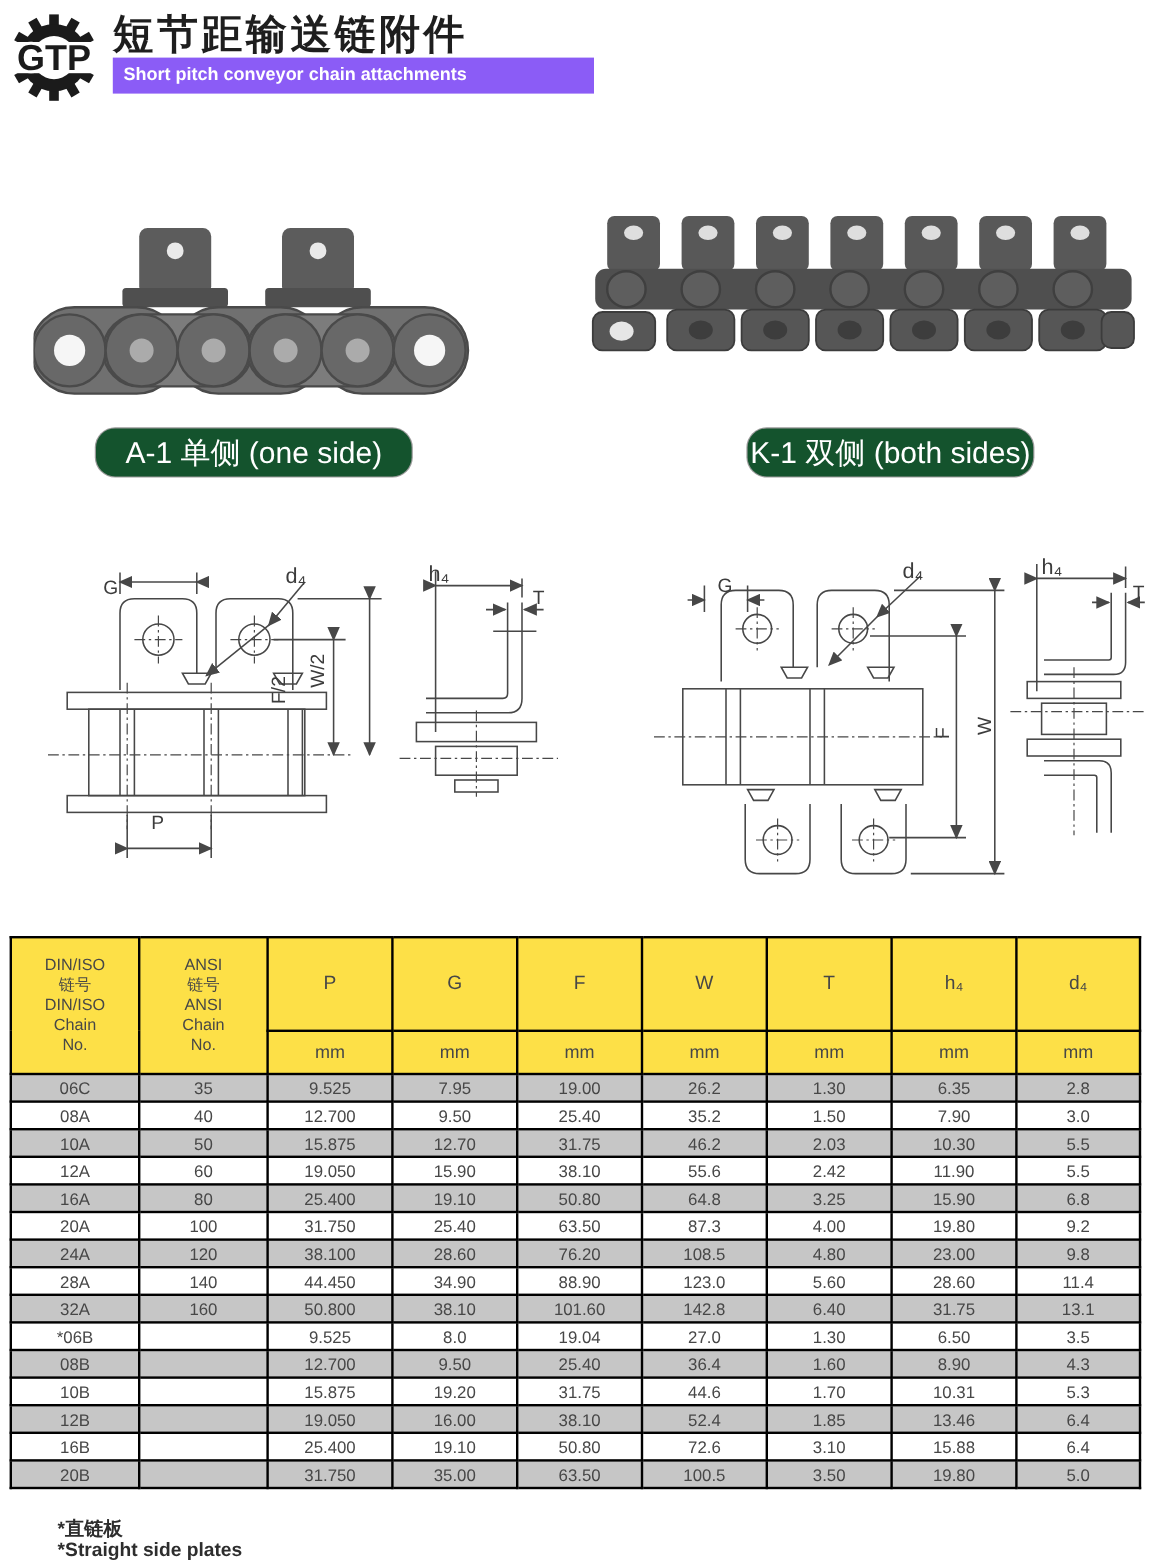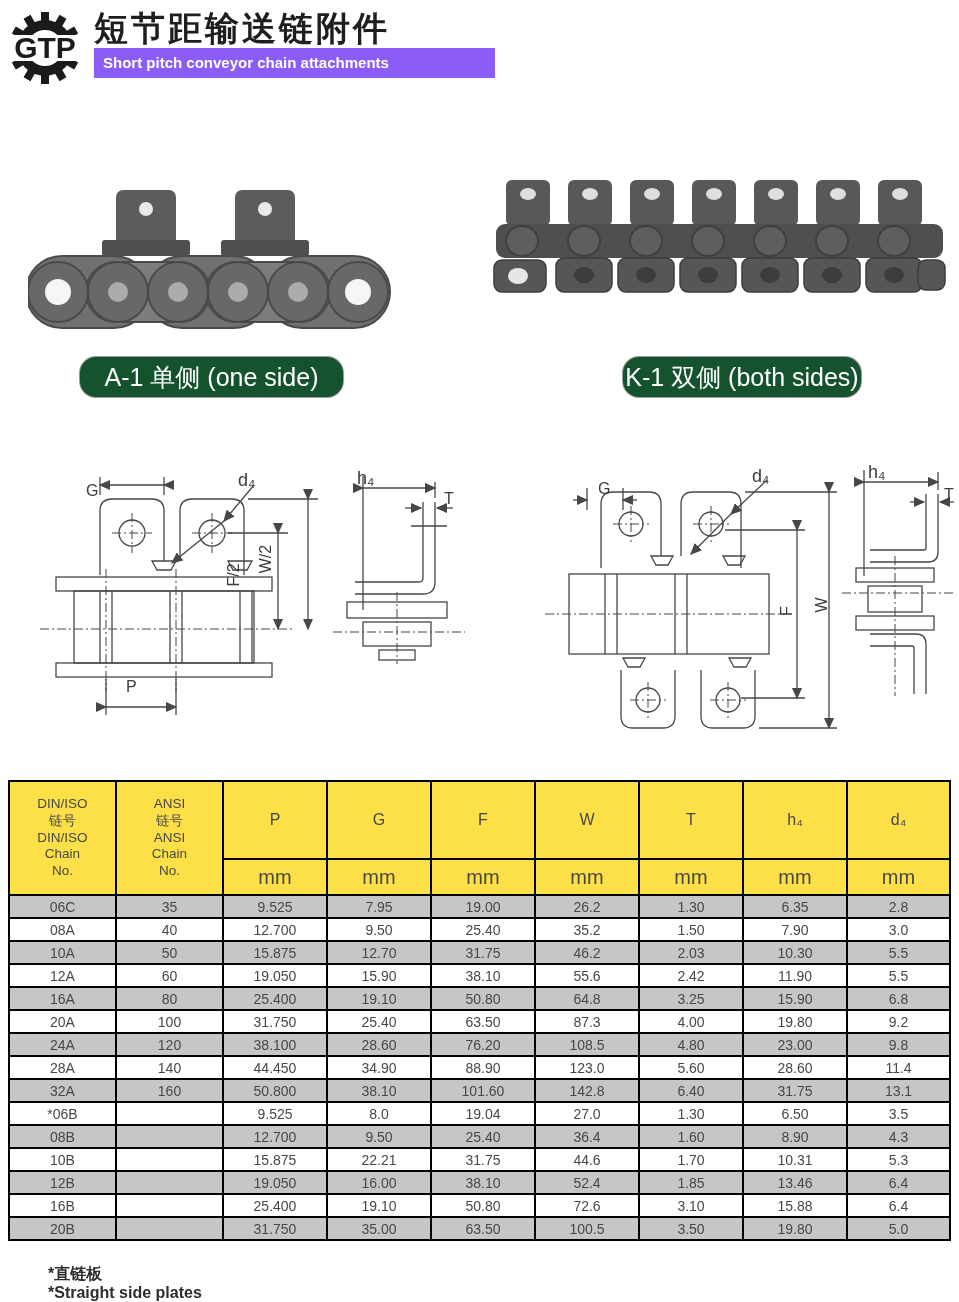--- a/index.html
+++ b/index.html
@@ -28,21 +28,21 @@
   .dim-label{position:absolute;font-size:16px;color:#3c3c3c;white-space:nowrap;}
   .rot{transform:rotate(-90deg);transform-origin:center;}
   
   .dim-table{position:absolute;left:8px;top:780px;width:943px;border-collapse:collapse;
              table-layout:fixed;}
   .dim-table th,.dim-table td{border:2px solid #000;text-align:center;vertical-align:middle;
              color:#474747;padding:0;}
   .dim-table th{font-weight:normal;background:#fde047;}
   th.chain-col{white-space:pre-line;font-size:13.5px;line-height:1.25;}
   th.dim-col{font-size:16px;height:76px;}
-  th.unit-cell{font-size:20px;height:34px;}
+  th.unit-cell{font-size:15px;height:34px;}
   .dim-table td{height:21px;font-size:14px;}
   .dim-table tr.shade td{background:#c6c6c6;}
   
   .note{position:absolute;left:48px;font-size:16px;color:#2d2d2d;margin-top:16px;}
   .note-zh{top:1248px;font-weight:600;}
   .note-en{top:1268px;font-weight:bold;}
 </style>
 </head>
 <body>
 
@@ -469,21 +469,21 @@
           <td>25.40</td>
           <td>36.4</td>
           <td>1.60</td>
           <td>8.90</td>
           <td>4.3</td>
         </tr>
         <tr>
           <td>10B</td>
           <td></td>
           <td>15.875</td>
-          <td>22.21</td>
+          <td>19.20</td>
           <td>31.75</td>
           <td>44.6</td>
           <td>1.70</td>
           <td>10.31</td>
           <td>5.3</td>
         </tr>
         <tr class="shade">
           <td>12B</td>
           <td></td>
           <td>19.050</td>

